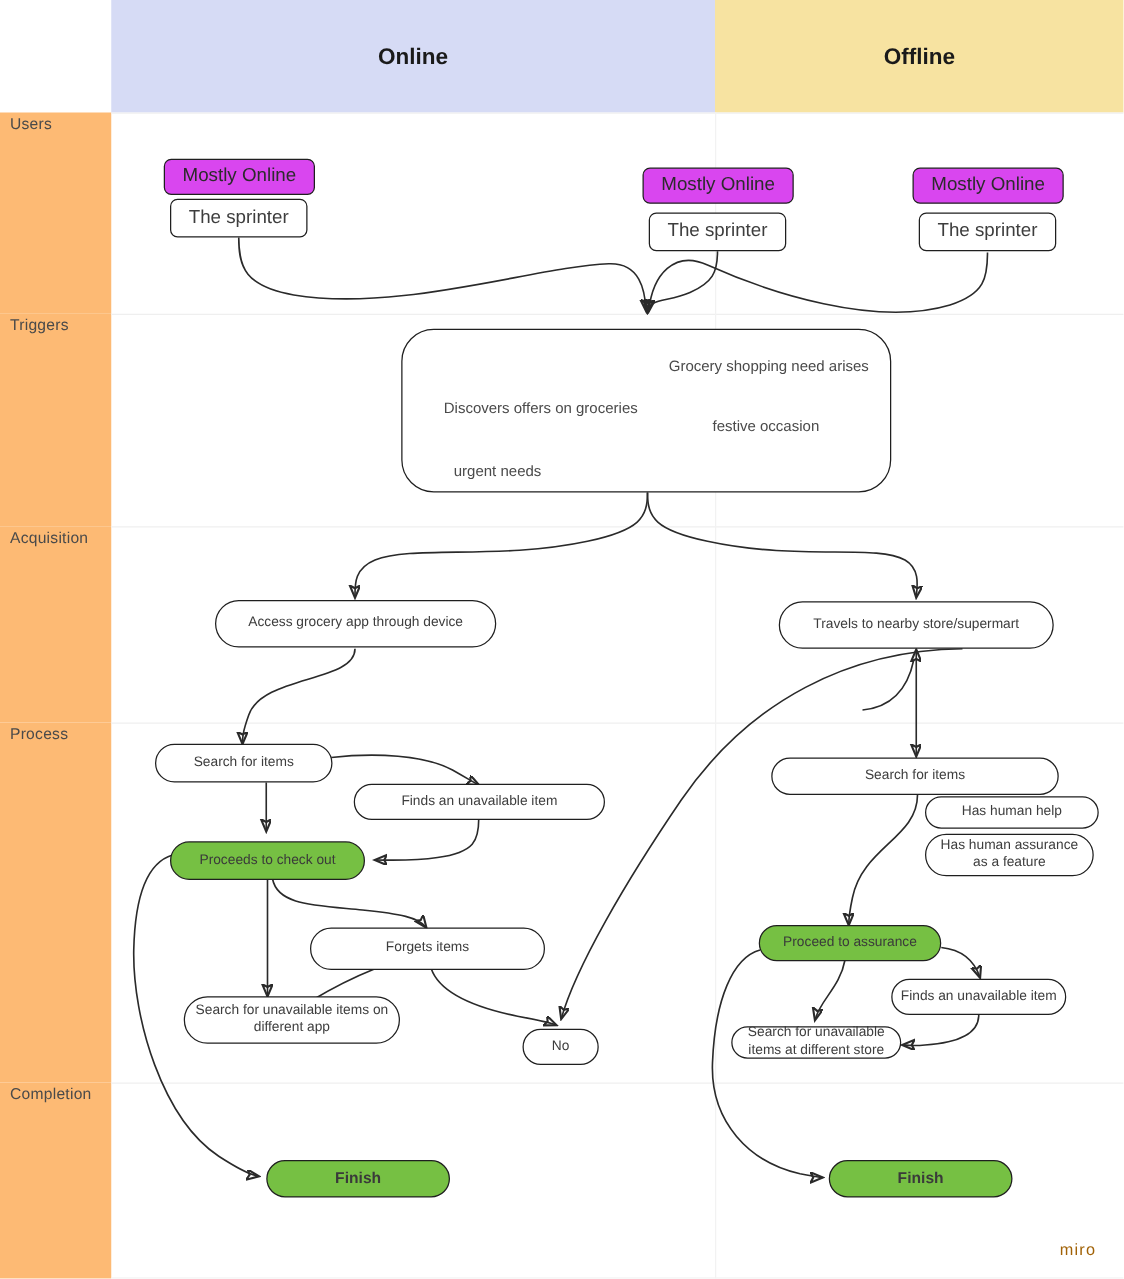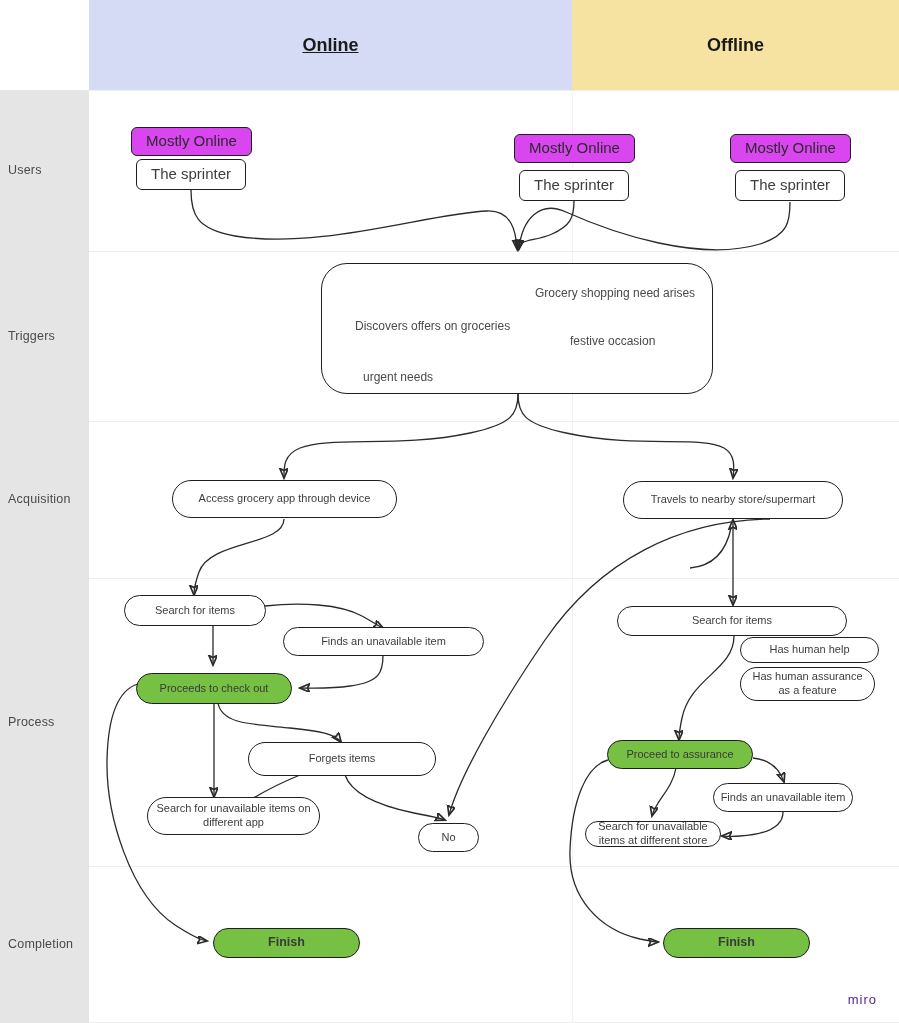--- a/index.html
+++ b/index.html
@@ -37,23 +37,22 @@
     justify-content: center;
     font-size: 18px;
     font-weight: bold;
     color: #1a1a1a;
     box-sizing: border-box;
   }
   .row-label {
     position: absolute;
     left: 0;
     width: 89px;
-    background: #e5e5e5;
+    background: #fdba74;
     display: flex;
-    align-items: center;
     box-sizing: border-box;
     padding-left: 8px;
     padding-right: 4px;
     font-size: 12.5px;
     color: #4a4a4a;
     letter-spacing: 0.2px;
     line-height: 1.45;
   }
   .row-divider {
     position: absolute;
@@ -131,33 +130,33 @@
     pointer-events: none;
   }
   #wires path { fill: none; stroke: #2a2a2a; stroke-width: 1.3px; }
 
   
   .watermark {
     position: absolute;
     right: 22px;
     bottom: 16px;
     font-size: 13px;
-    color: #4c1d95;
+    color: #a16207;
     letter-spacing: 1px;
     user-select: none;
   }
 </style>
 </head>
 <body>
 
 <div id="board">
 
   <div class="corner-cell"></div>
 
-  <div class="col-header" style="left:89px; width:483px; background:#d6dbf5;text-decoration:underline;">
+  <div class="col-header" style="left:89px; width:483px; background:#d6dbf5;">
     <span>Online</span>
   </div>
   <div class="col-header" style="left:572px; width:327px; background:#f7e3a1;">
     <span>Offline</span>
   </div>
 
   <div class="row-label" style="top:90px; height:161px;">
     <span>Users</span>
   </div>
   <div class="row-label" style="top:251px; height:170px;">

